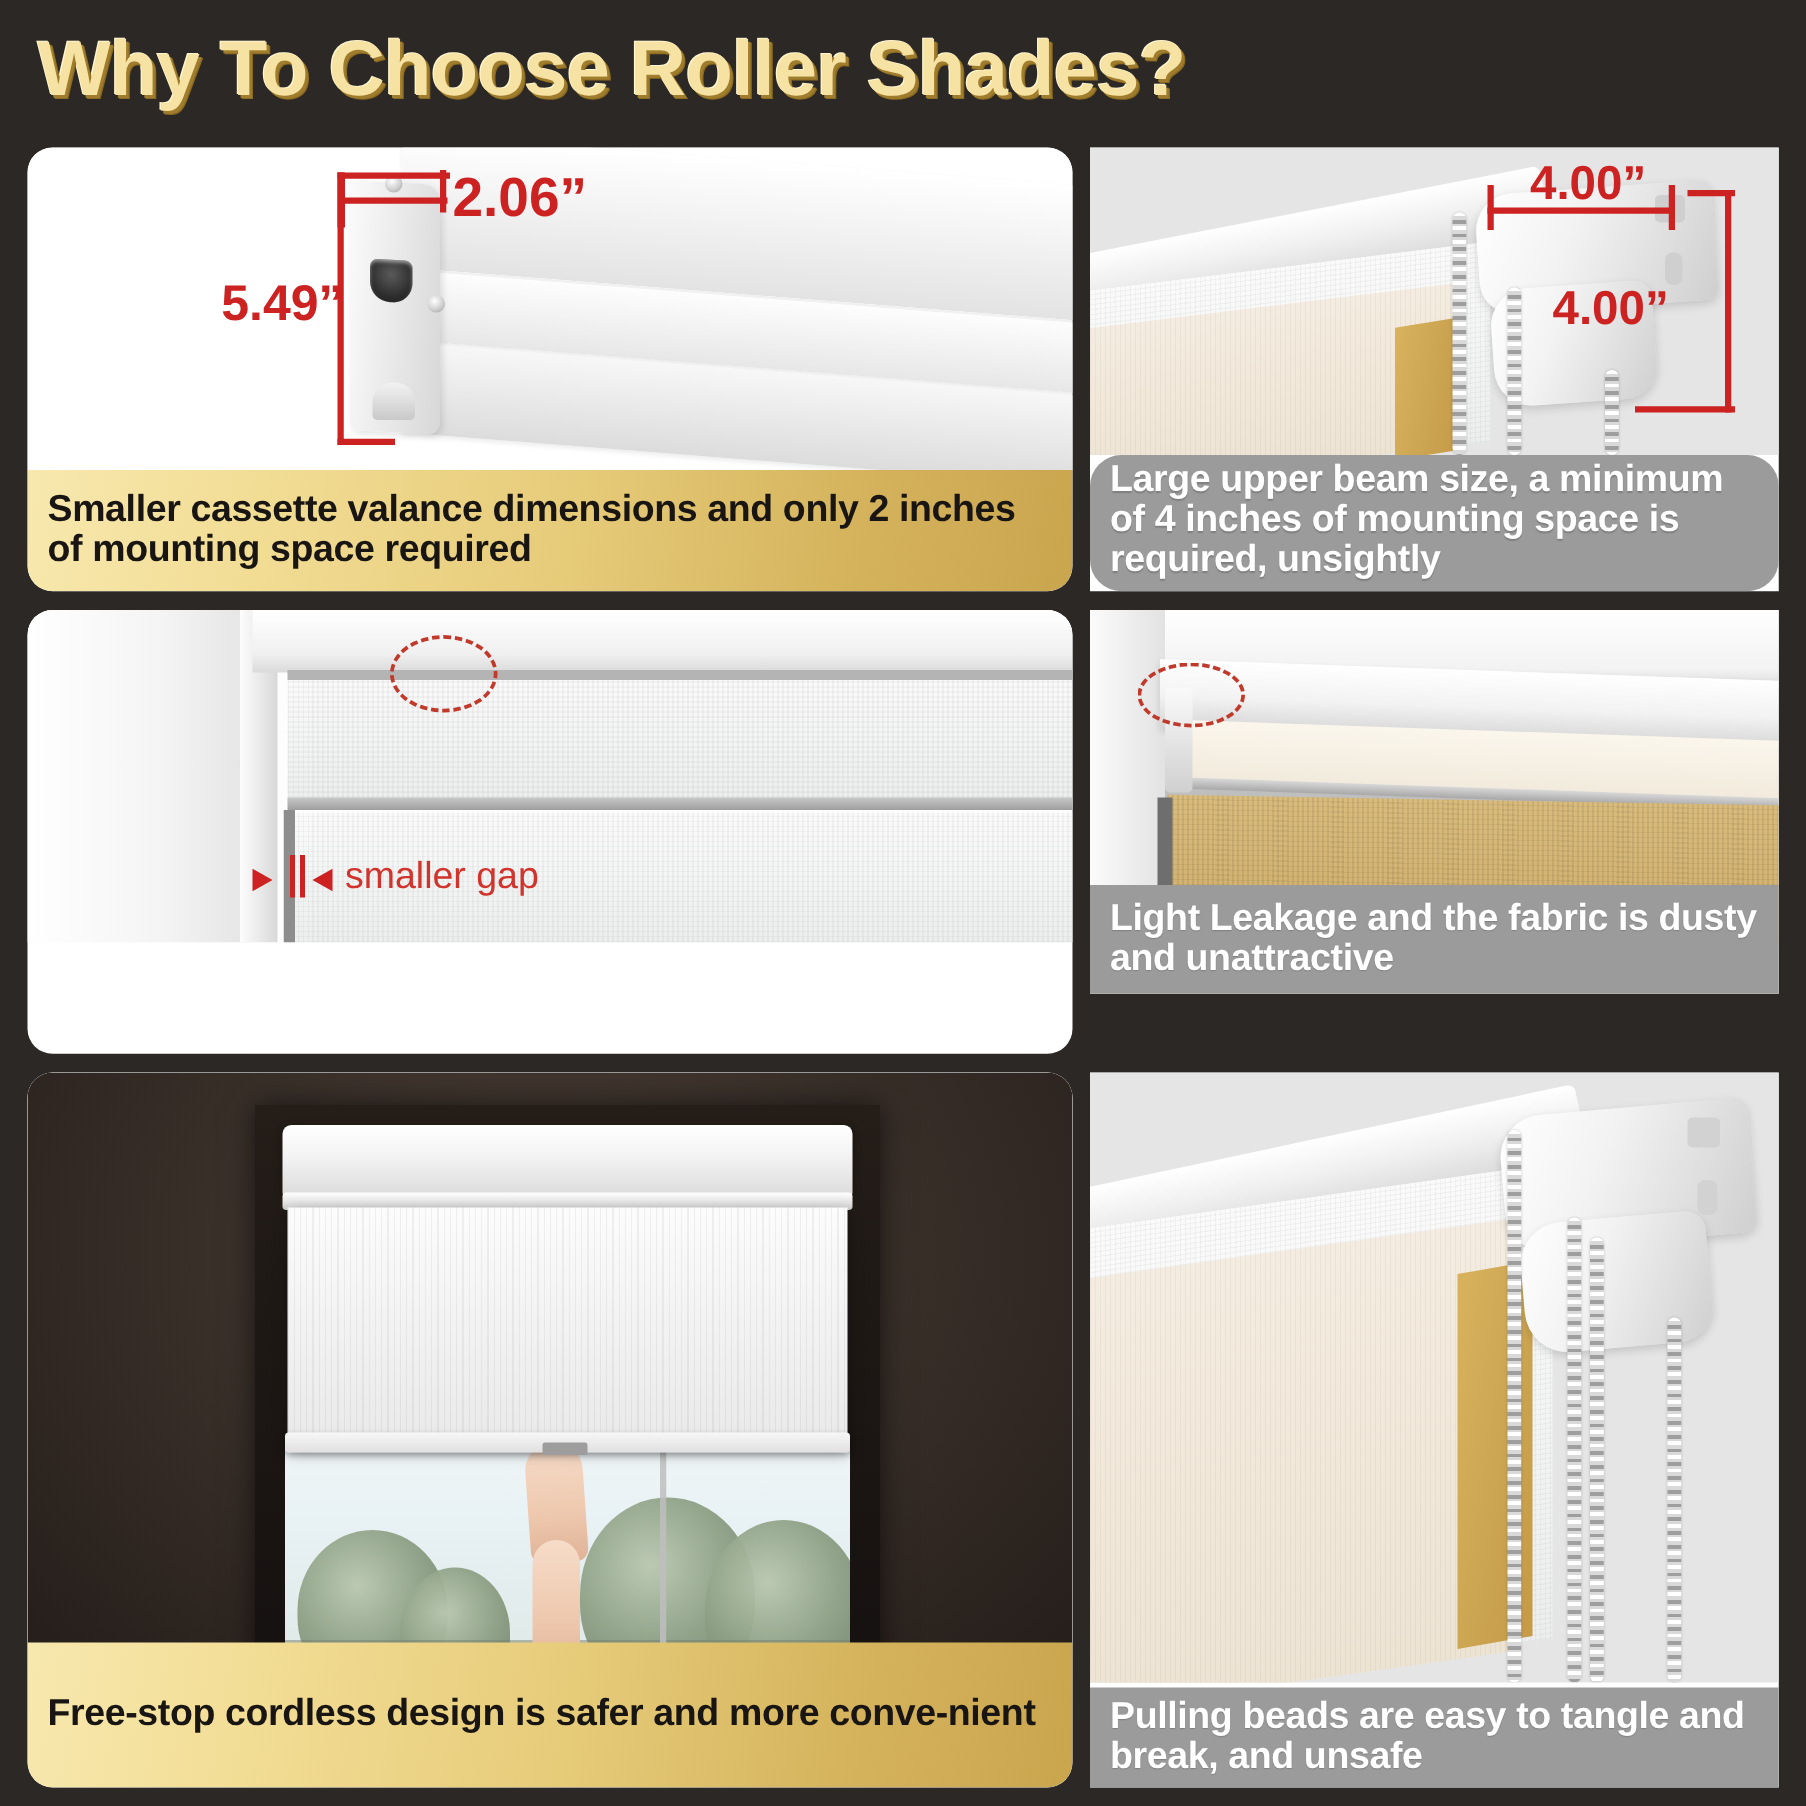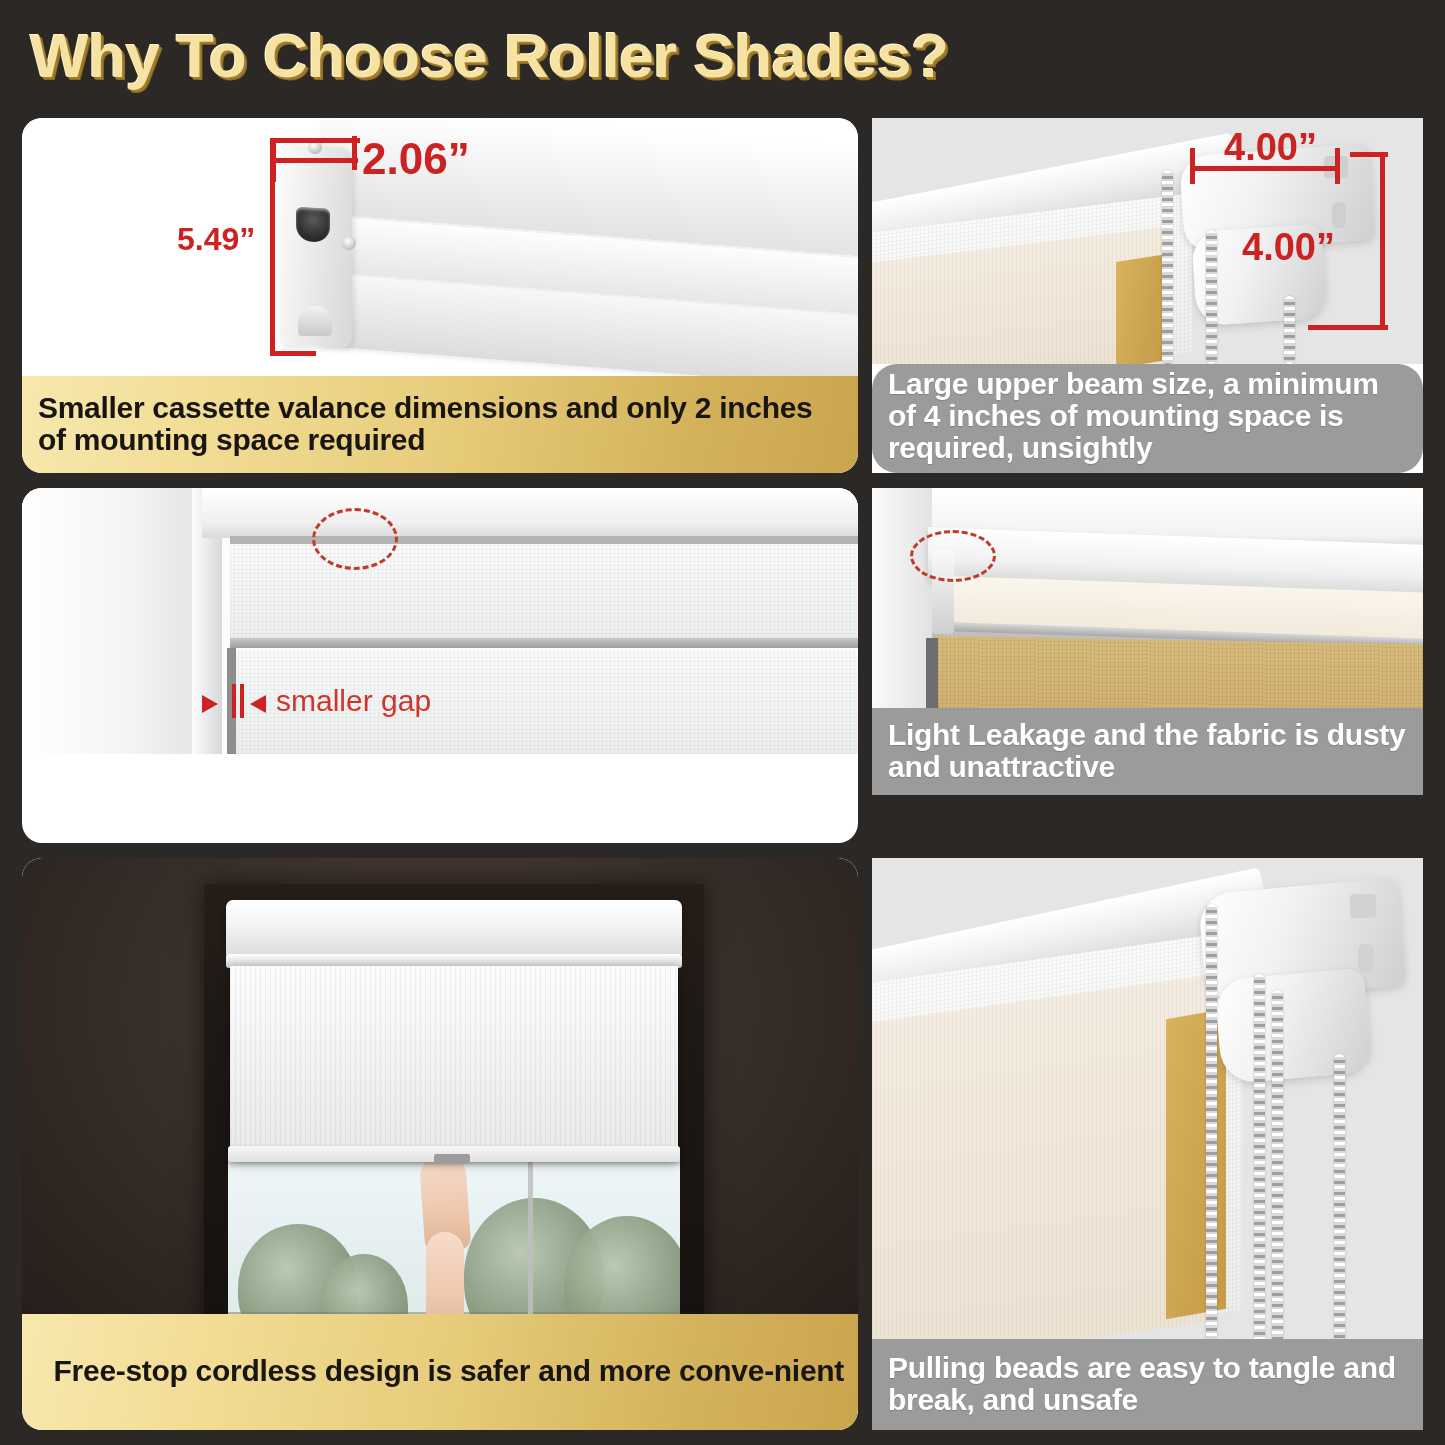--- a/index.html
+++ b/index.html
@@ -63,21 +63,20 @@
     left: 0; bottom: 0;
     width: 100%;
     display: flex;
     align-items: center;
     padding: 6px 14px 8px 16px;
   }
   .caption.good {
     background: linear-gradient(100deg,
         #f7e8ae 0%, #f2dd95 22%, #e6cb79 52%, #d4b25b 80%, #c9a54e 100%);
     border-radius: 0 0 20px 20px;
-    justify-content: flex-end;
   }
   .caption.bad {
     background: #9b9b9b;
     align-items: center;
   }
   .caption .ctext {
     font-size: 30px;
     font-weight: bold;
     line-height: 1.06;
     letter-spacing: -0.3px;
@@ -288,21 +287,21 @@
       <div class="knob"></div>
 
       <div class="rline" style="left:248px; top:20px; width:6px; height:44px;"></div>
       <div class="rline" style="left:248px; top:20px; width:90px; height:5px;"></div>
       <div class="rline" style="left:254px; top:40px; width:82px; height:5px;"></div>
       <div class="rline" style="left:330px; top:18px; width:5px; height:34px;"></div>
       <div class="dimtext" style="left:340px; top:16px; font-size:44px;">2.06”</div>
 
       <div class="rline" style="left:248px; top:20px; width:5px; height:218px;"></div>
       <div class="rline" style="left:248px; top:233px; width:46px; height:5px;"></div>
-      <div class="dimtext" style="left:155px; top:103px; font-size:32px;">5.49”</div>
+      <div class="dimtext" style="left:155px; top:103px; font-size:40px;">5.49”</div>
     </div>
 
     <div class="caption good" style="height:97px;">
       <div class="ctext">Smaller cassette valance dimensions and only 2 inches of mounting space required</div>
     </div>
   </div>
 
   <div class="panel" id="p2" style="left:872px; top:10px; width:551px; height:355px;">
 
     <div class="photo" style="height:246px;">
@@ -456,18 +455,18 @@
       <div class="bracket2" style="left:346px; top:116px; width:150px; height:104px; border-radius:34px 16px 28px 34px; transform:rotate(-5deg);"></div>
       <div style="position:absolute; left:478px; top:36px; width:26px; height:24px; background:#d2d2d2; border-radius:4px;"></div>
       <div style="position:absolute; left:486px; top:86px; width:16px; height:28px; background:#d2d2d2; border-radius:6px;"></div>
 
       <div class="beadchain" style="left:334px; top:46px;  height:442px;"></div>
       <div class="beadchain" style="left:382px; top:116px; height:372px;"></div>
       <div class="beadchain" style="left:400px; top:132px; height:356px;"></div>
       <div class="beadchain" style="left:462px; top:196px; height:292px;"></div>
     </div>
 
-    <div class="caption bad" style="height:91px;">
+    <div class="caption bad" style="height:80px;">
       <div class="ctext">Pulling beads are easy to tangle and break, and unsafe</div>
     </div>
   </div>
 
 </div>
 
 </body></html>

